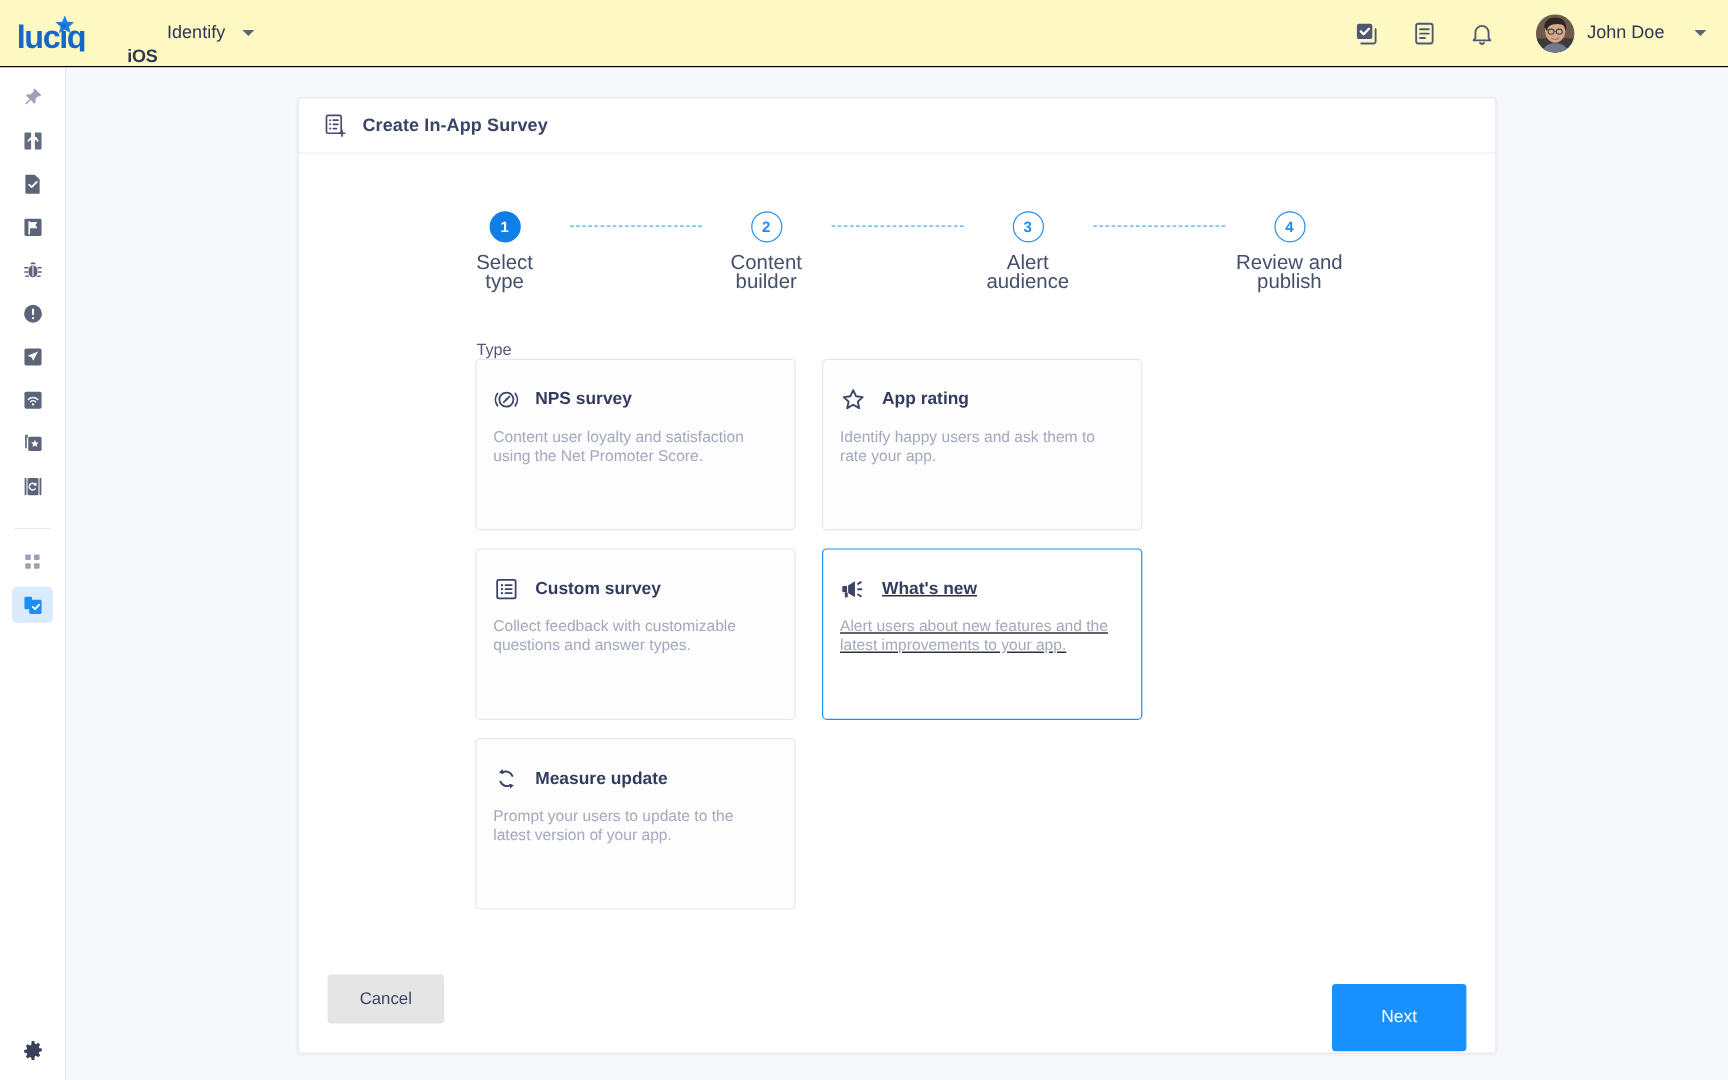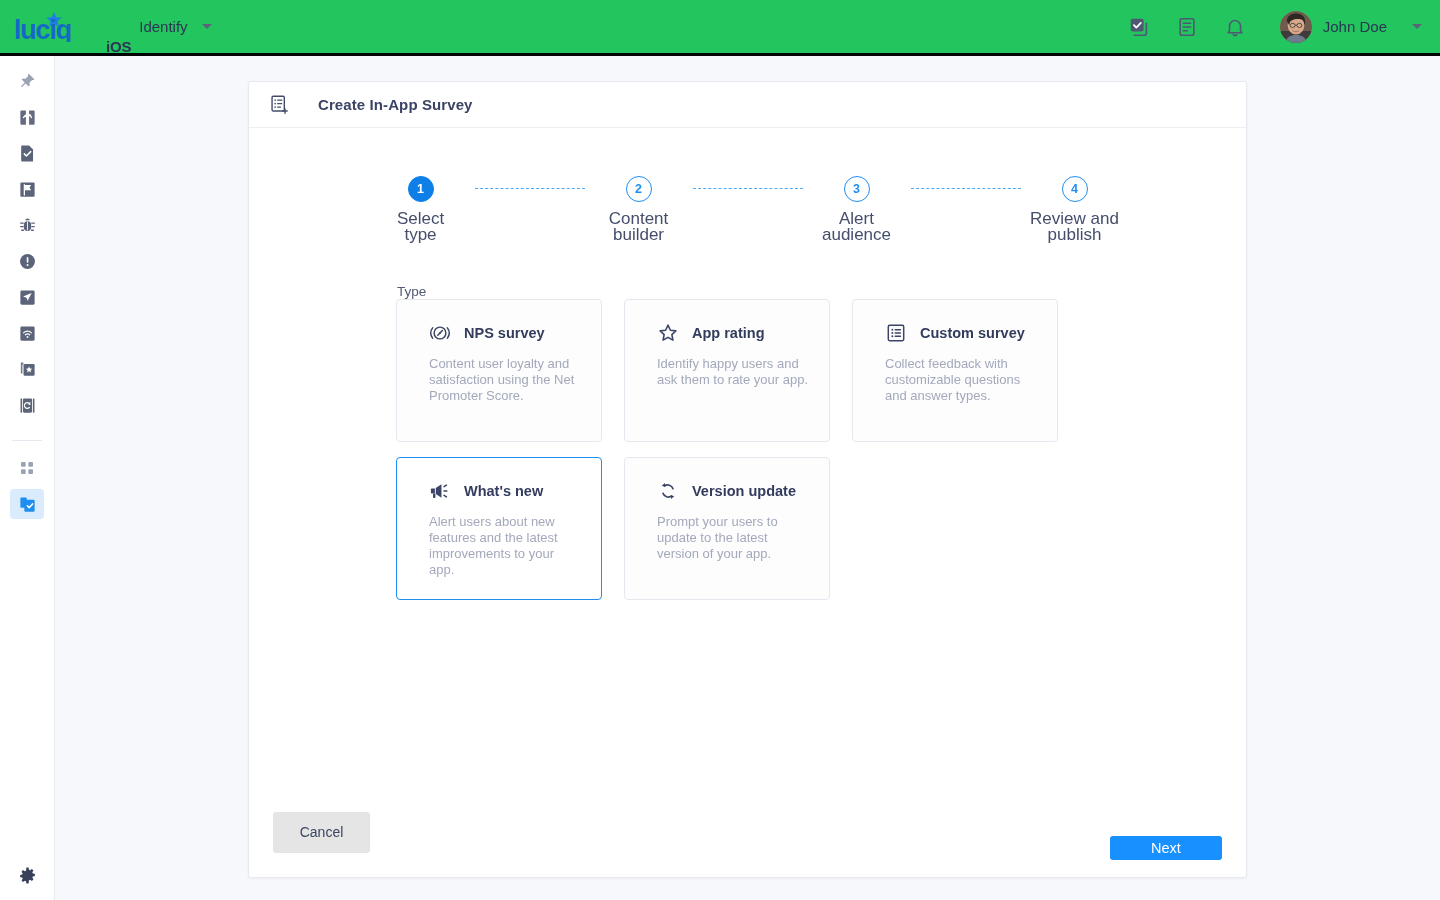--- a/index.html
+++ b/index.html
@@ -7,22 +7,22 @@
     width: 1440px; height: 900px;
     font-family: "Liberation Sans", sans-serif;
     background: #f6f8fb;
     overflow: hidden;
   }
 
   
   .topbar {
     position: absolute; top: 0; left: 0;
     width: 1440px; height: 56px;
-    background: #22c55e;
-    border-bottom: 3px solid #000000;
+    background: #fef9c3;
+    border-bottom: 1px solid #000000;
     display: flex; align-items: center;
     z-index: 20;
   }
   .logo { margin-left: 14px; display: flex; align-items: flex-end; }
   .logo svg { display: block; }
   .platform-select {
     display: flex; align-items: center; gap: 8px;
     margin-left: 24px;
     font-size: 15px; color: #2c3553;
   }
@@ -91,21 +91,21 @@
   .card {
     position: absolute; left: 248px; top: 81px;
     width: 999px; height: 797px;
     background: #ffffff;
     border: 1px solid #e6eaf0;
     border-radius: 3px;
     box-shadow: 0 1px 3px rgba(30,40,70,0.05);
   }
   .card-header {
     height: 46px; display: flex; align-items: center;
-    padding-left: 20px; gap: 28px;
+    padding-left: 20px; gap: 12px;
     border-bottom: 1px solid #eceff4;
   }
   .card-header-icon { color: #434c6b; display: flex; }
   .card-title {
     font-size: 15px; color: #3b4465; font-weight: 600;
     letter-spacing: 0.1px;
   }
 
   
   .stepper {
@@ -136,30 +136,31 @@
     position: absolute; left: 148px; top: 202px;
     font-size: 13.5px; color: #515a76;
   }
   .type-grid {
     position: absolute; left: 147px; top: 217px;
     width: 720px;
     display: flex; flex-wrap: wrap;
     gap: 15px 22px;
   }
   .type-card {
-    width: 206px; height: 143px;
+    width: 267px; height: 143px;
     background: #fdfdfe;
     border: 1px solid #e4e8ee;
     border-radius: 4px;
-    padding: 22px 20px 0 32px;
+    padding: 22px 20px 0 14px;
     cursor: pointer;
   }
   .type-card.selected {
     border: 1.6px solid #1f8ef1;
     background: #ffffff;
+    text-decoration: underline;
   }
   .type-card-head { display: flex; align-items: center; gap: 13px; }
   .type-card-icon { color: #3b4465; display: flex; width: 22px; justify-content: center; }
   .type-card-title {
     font-size: 14.5px; color: #333c5d; font-weight: 600;
   }
   .type-card-desc {
     margin-top: 12px;
     font-size: 13px; line-height: 16px;
     color: #a3a9bb;
@@ -176,21 +177,21 @@
     width: 97px; height: 41px;
     background: #e5e5e5;
     border: 1px solid #dfe3ea;
     border-radius: 3px;
     font-size: 14px; color: #3c4562;
     font-family: "Liberation Sans", sans-serif;
     cursor: pointer;
   }
   .btn-next {
     margin-left: auto;
-    width: 112px; height: 24px;
+    width: 112px; height: 56px;
     background: #1890ff;
     border: none; border-radius: 3px;
     font-size: 14.5px; color: #ffffff;
     font-family: "Liberation Sans", sans-serif;
     cursor: pointer;
     margin-top: 32px;
   }
 </style>
 </head>
 <body>
@@ -499,21 +500,21 @@
     <div class="type-card">
       <div class="type-card-head">
         <span class="type-card-icon">
           <svg width="22" height="22" viewBox="0 0 24 24" fill="none" stroke="currentColor" stroke-width="1.8">
             <path d="M17.4 9.4A6.2 6.2 0 0 0 8.2 6.4" stroke-linecap="round"></path>
             <path d="M6.6 14.6a6.2 6.2 0 0 0 9.2 3" stroke-linecap="round"></path>
             <polygon points="8.6,3.2 9.2,7.6 5.2,6.2" fill="currentColor" stroke="none"></polygon>
             <polygon points="15.4,20.8 14.8,16.4 18.8,17.8" fill="currentColor" stroke="none"></polygon>
           </svg>
         </span>
-        <span class="type-card-title">Version update</span>
+        <span class="type-card-title">Measure update</span>
       </div>
       <div class="type-card-desc">Prompt your users to update to the latest version of your app.</div>
     </div>
   </div>
 
   <div class="card-footer">
     <button class="btn-cancel">Cancel</button>
     <button class="btn-next">Next</button>
   </div>
 </div>

